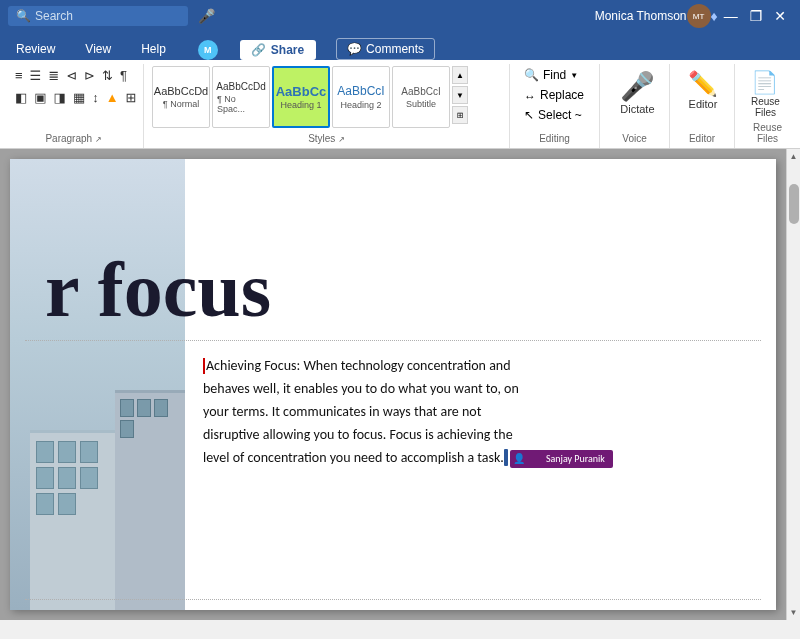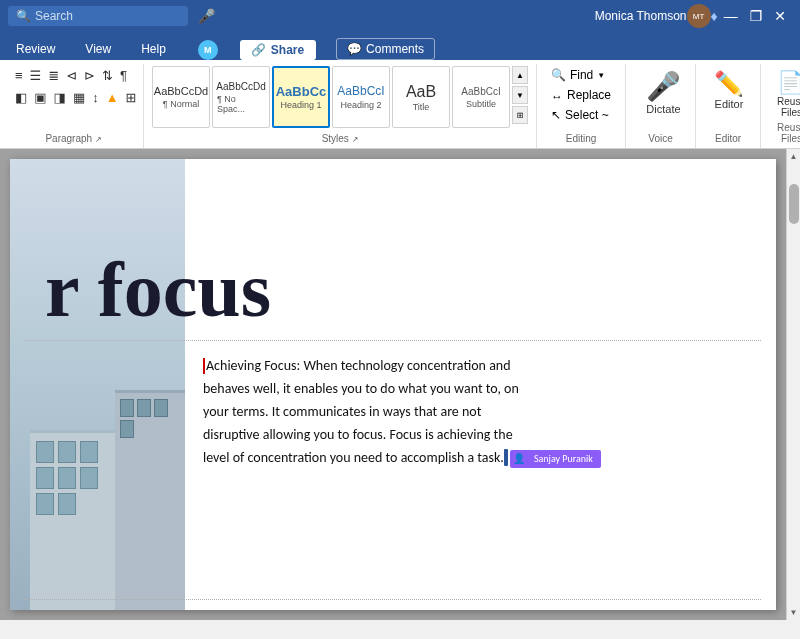--- a/index.html
+++ b/index.html
@@ -149,21 +149,21 @@
       width: 58px;
       border: 1px solid #d0d0d0;
       border-radius: 2px;
       padding: 2px 4px;
       cursor: pointer;
       background: white;
       font-size: 10px;
       height: 62px;
       justify-content: center;
     }
-    .style-item.active { border: 2px solid #0078d4; background: #fef9c3; }
+    .style-item.active { border: 2px solid #0078d4; background: #bef264; }
     .style-preview { font-size: 18px; line-height: 1.2; color: #333; }
     .style-label { font-size: 9px; color: #555; margin-top: 1px; }
 
     
     .sn-normal .style-preview { font-size: 11px; font-weight: normal; }
     .sn-nospace .style-preview { font-size: 10px; }
     .sn-h1 .style-preview { font-size: 14px; color: #1f3864; font-weight: bold; }
     .sn-h2 .style-preview { font-size: 13px; color: #2e74b5; }
     .sn-title .style-preview { font-size: 16px; font-weight: 300; }
     .sn-subtitle .style-preview { font-size: 10px; color: #595959; }
@@ -328,24 +328,24 @@
 
     .selection-highlight {
       background: #2b579a;
       color: white;
       padding: 0 2px;
       border-radius: 1px;
       position: relative;
     }
     .comment-tag {
       display: inline-block;
-      background: #8b5cf6;
+      background: #701a75;
       color: white;
       font-size: 10px;
-      padding: 1px 8px 1px 24px;
+      padding: 1px 8px 1px 36px;
       border-radius: 2px;
       position: relative;
       margin-left: 2px;
       vertical-align: middle;
     }
     .comment-tag::before {
       content: '👤';
       position: absolute;
       left: 3px;
       font-size: 10px;
@@ -456,24 +456,20 @@
             <span class="style-preview">AaBbCcDd</span>
             <span class="style-label">¶ No Spac...</span>
           </div>
           <div class="style-item sn-h1 active">
             <span class="style-preview" style="font-size:13px; color:#2e74b5; font-weight:bold;">AaBbCc</span>
             <span class="style-label">Heading 1</span>
           </div>
           <div class="style-item sn-h2">
             <span class="style-preview" style="font-size:12px; color:#2e74b5;">AaBbCcI</span>
             <span class="style-label">Heading 2</span>
-          </div>
-          <div class="style-item sn-title">
-            <span class="style-preview" style="font-size:16px; font-weight:300;">AaB</span>
-            <span class="style-label">Title</span>
           </div>
           <div class="style-item sn-subtitle">
             <span class="style-preview" style="font-size:10px; color:#595959;">AaBbCcI</span>
             <span class="style-label">Subtitle</span>
           </div>
         </div>
         <div class="gallery-arrows">
           <div class="gallery-arrow">▲</div>
           <div class="gallery-arrow">▼</div>
           <div class="gallery-arrow">⊞</div>

